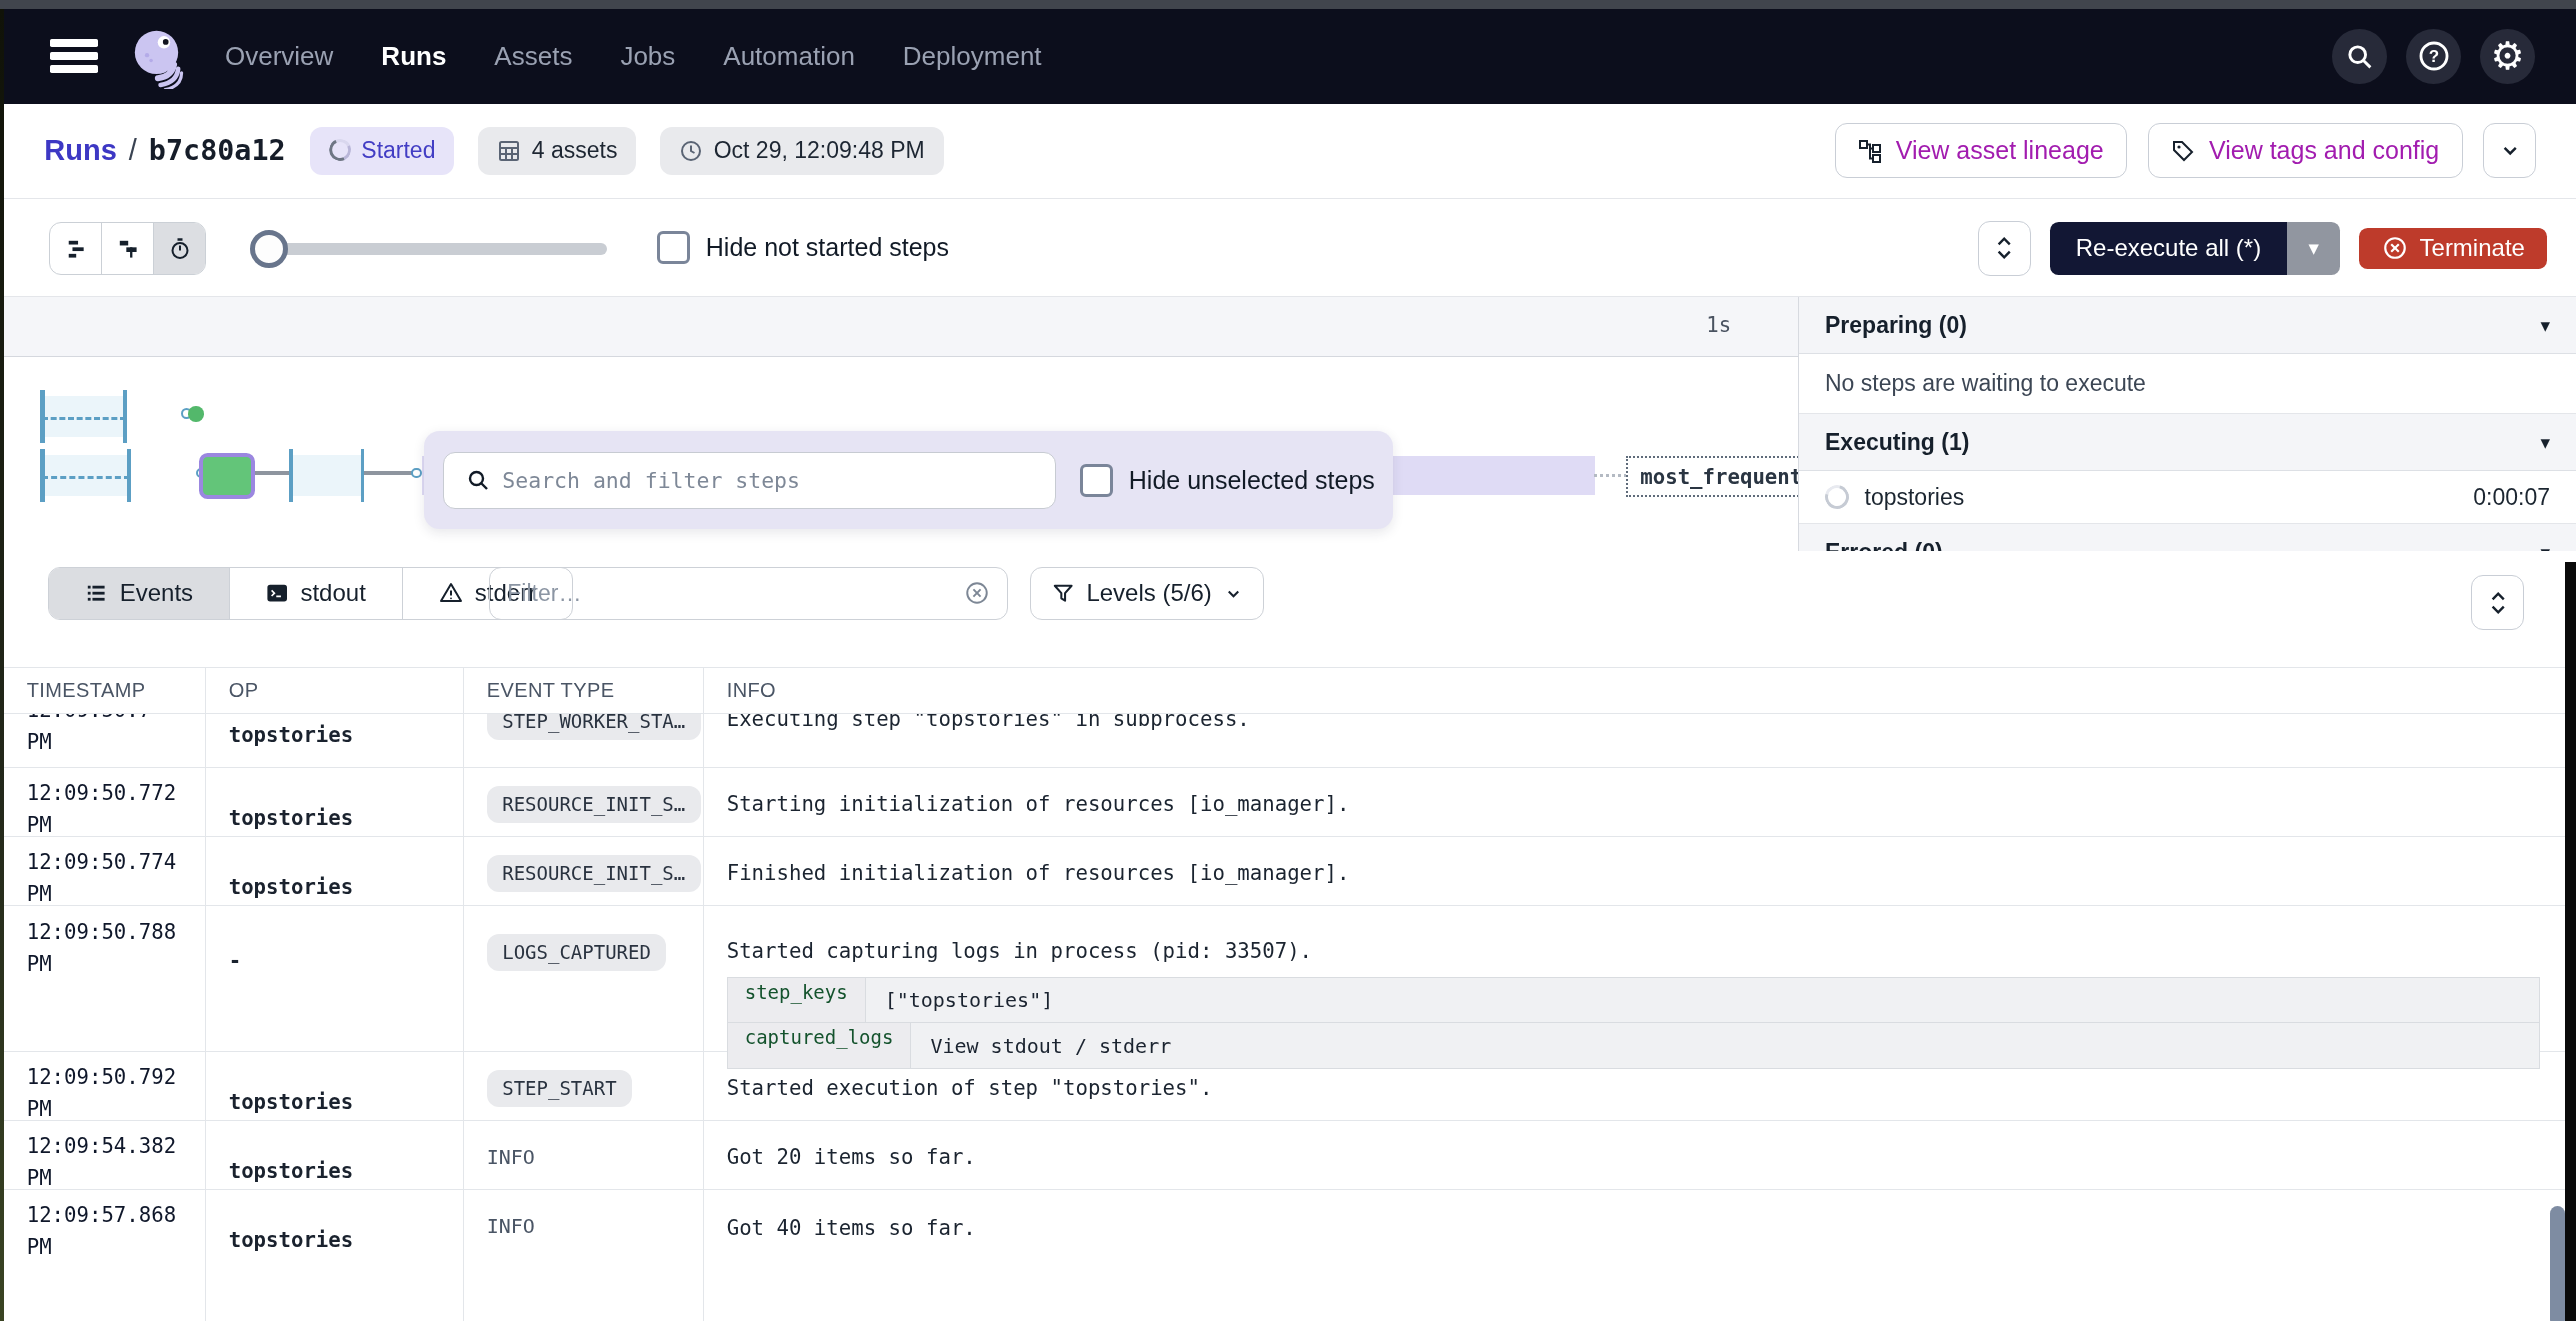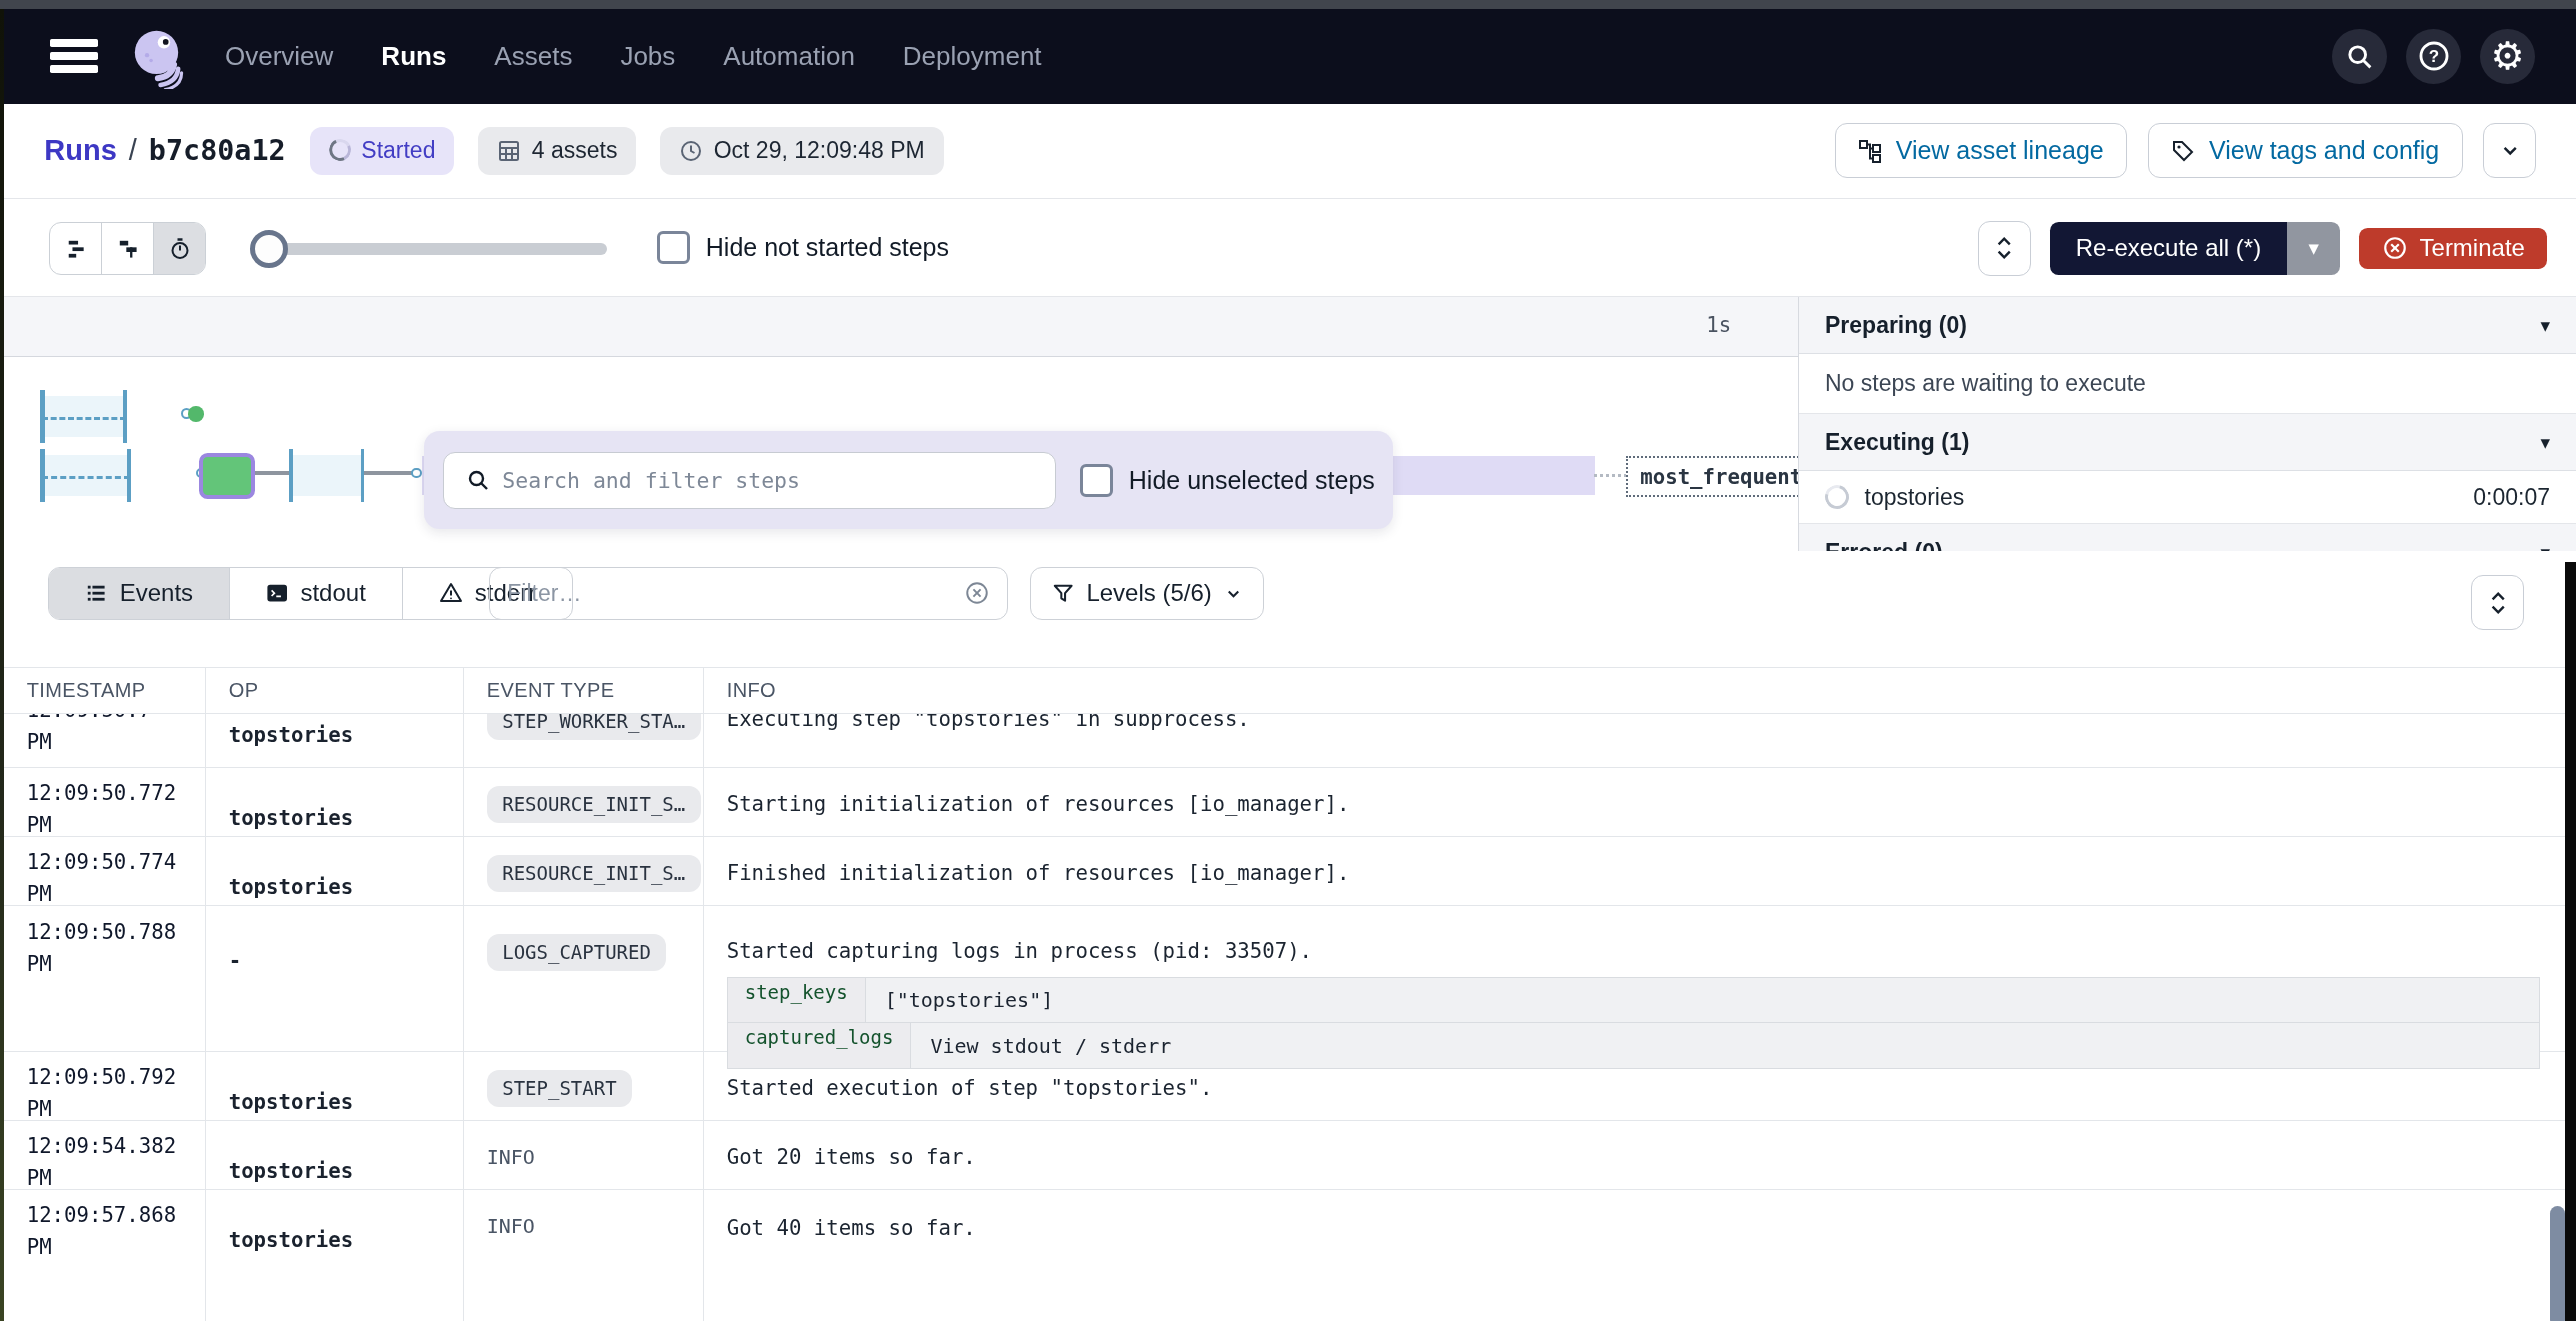--- a/index.html
+++ b/index.html
@@ -39,21 +39,21 @@
   .bc-root { color:#3d38c4; cursor:pointer; font-weight:bold; }
   .bc-sep  { color:#3a4352; font-weight:normal; }
   .bc-id   { color:#161d29; font-weight:bold; font-family:"DejaVu Sans Mono", monospace; font-size:28.4px; }
   .badge { height:48px; border-radius:12px; background:#e9eaed; display:flex; align-items:center;
            gap:10.3px; padding:0 19px; font-size:23px; color:#1d2632; margin-left:24px; }
   .badge.started { background:#e7e4f9; color:#423dc4; }
   .spinner { width:22.4px; height:22.4px; border-radius:50%; border:3.4px solid #6e7684;
              border-top-color:#d9d7ee; border-right-color:#b9b6d8; transform:rotate(20deg); }
   .hdr-actions { margin-left:auto; margin-right:40px; display:flex; align-items:center; gap:20.7px; }
   .obtn { height:55px; border:1.7px solid #c9ced6; border-radius:12px; background:#fff; display:flex;
-          align-items:center; gap:13.8px; padding:0 22.4px; font-size:25px; color:#0369a1; cursor:pointer; }
+          align-items:center; gap:13.8px; padding:0 22.4px; font-size:25px; color:#a21caf; cursor:pointer; }
   .obtn.sq { width:53px; padding:0; justify-content:center; }
 
   
   .toolbar { position:absolute; left:4.3px; top:200px; width:2572px; height:97px; background:#fff;
              border-bottom:1.7px solid #e4e6ea; z-index:39; }
   .seg3 { position:absolute; left:45px; top:22.4px; width:157px; height:53px; border:1.7px solid #cbd0d6;
           border-radius:12px; display:flex; overflow:hidden; background:#fff; }
   .seg3 .sbtn { flex:1; display:flex; align-items:center; justify-content:center; cursor:pointer;
                 border-right:1.7px solid #cbd0d6; }
   .seg3 .sbtn:last-child { border-right:none; }

